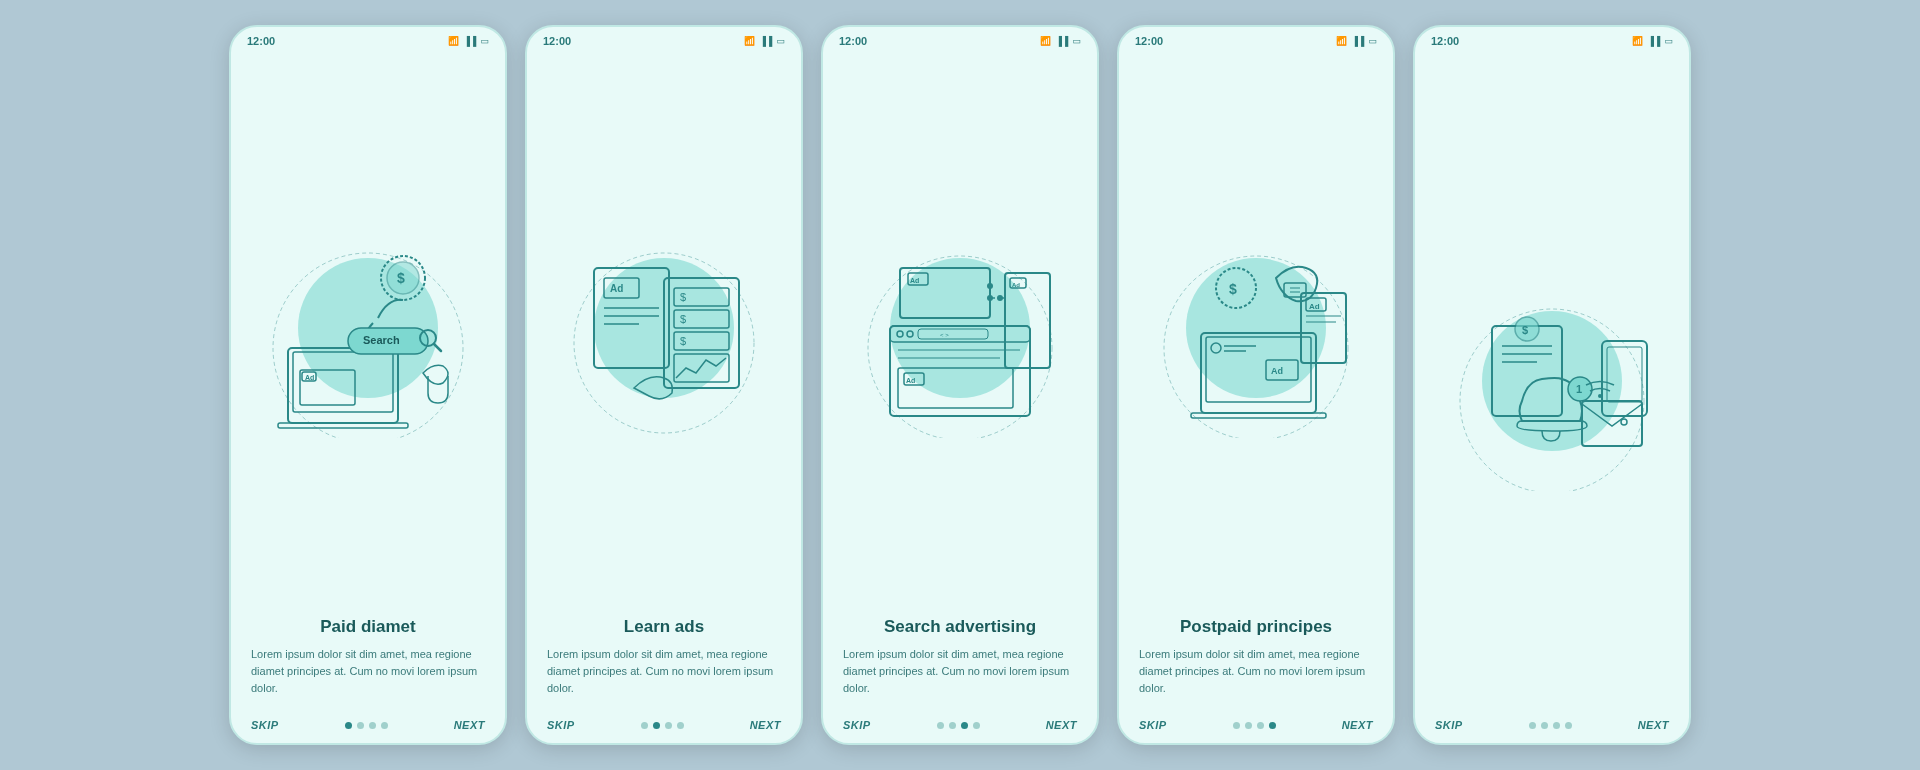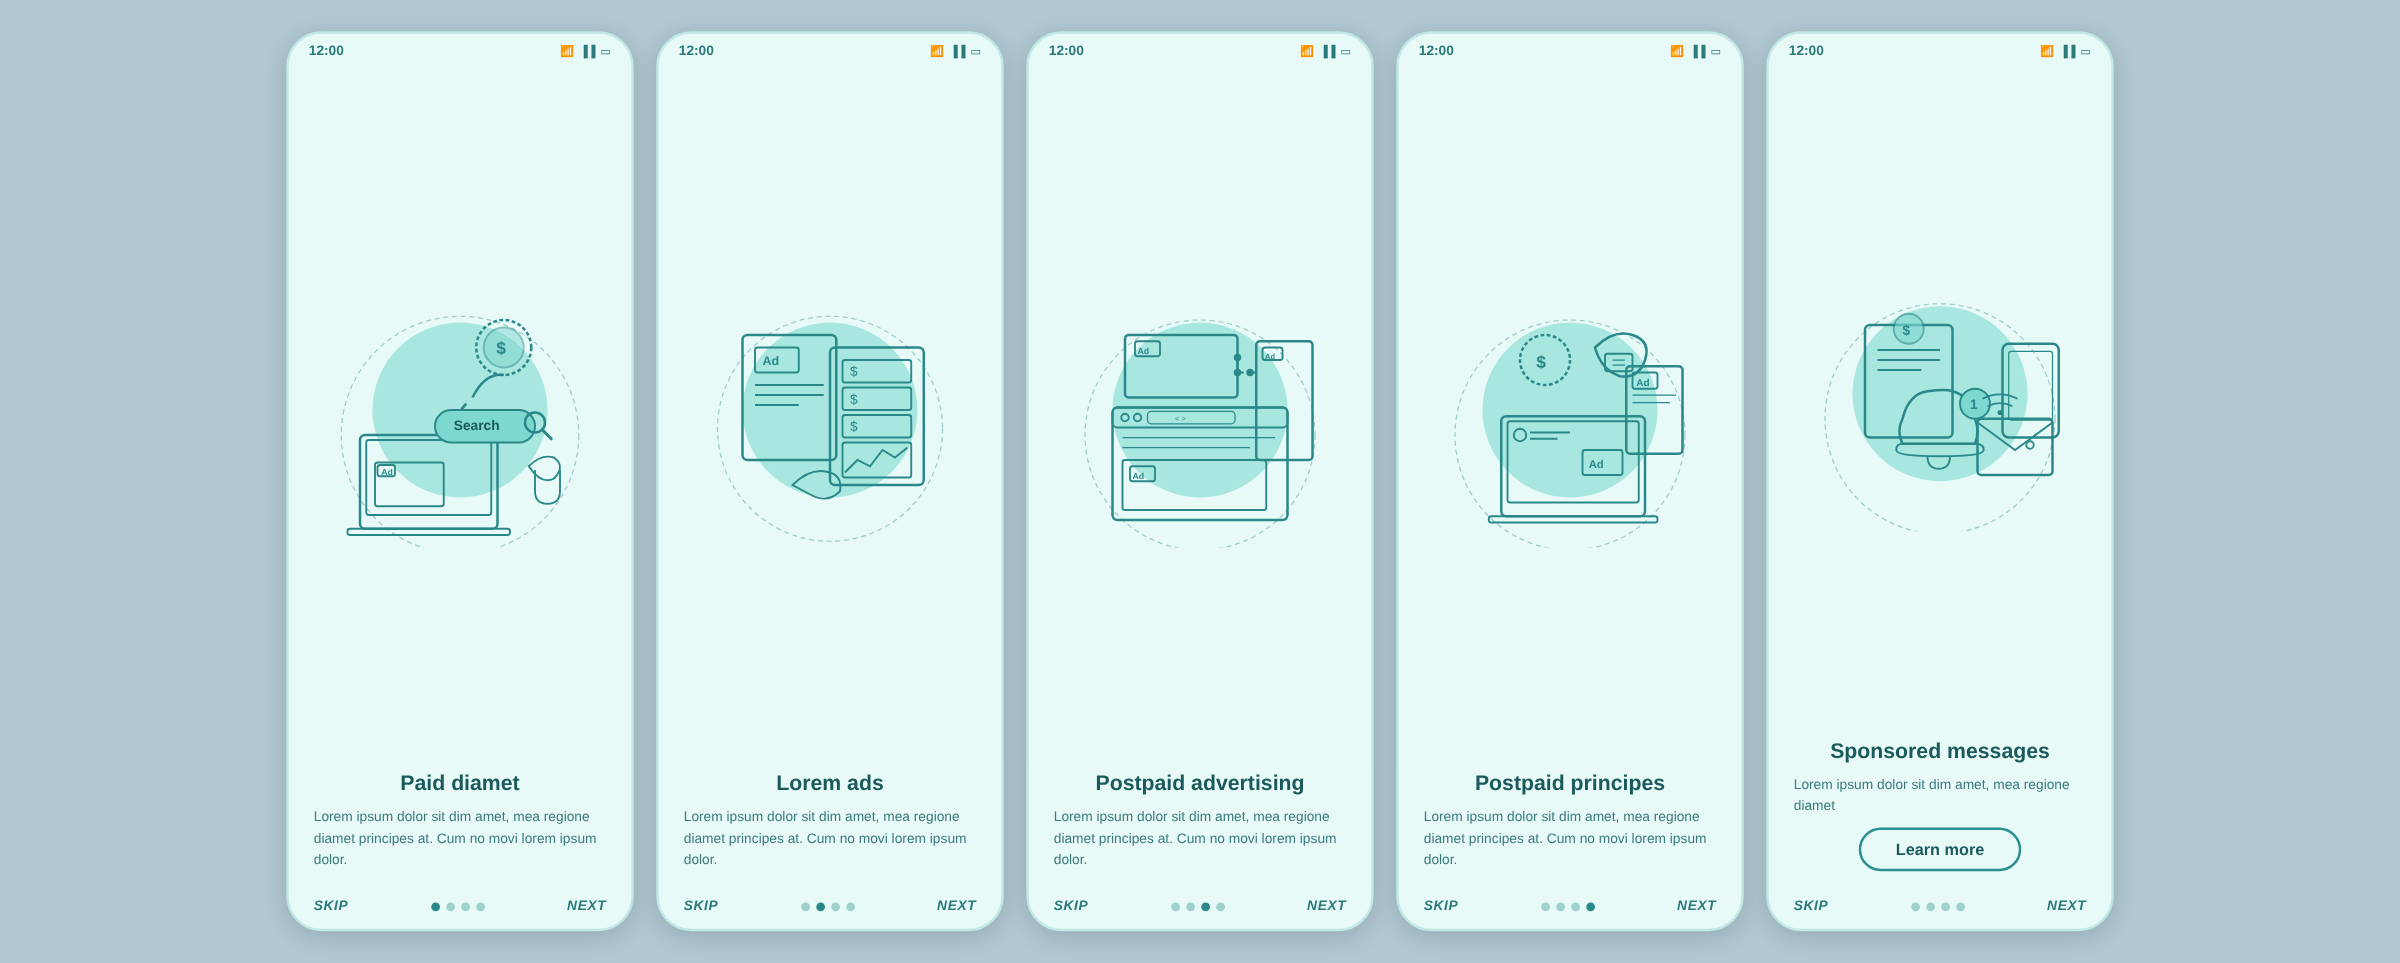--- a/index.html
+++ b/index.html
@@ -257,21 +257,21 @@
 
         <rect x="120" y="136" width="55" height="28" rx="2" fill="none" stroke="#2a8888" stroke-width="1.5"></rect>
         <polyline points="122,160 132,150 142,155 152,142 162,148 172,140" fill="none" stroke="#2a8888" stroke-width="1.5"></polyline>
 
         <path d="M80,170 Q95,155 110,160 Q120,163 118,175 Q108,185 95,178 Q80,170 80,170Z" fill="none" stroke="#2a8888" stroke-width="1.5"></path>
 
         <circle cx="110" cy="125" r="90" fill="none" stroke="#2a8888" stroke-width="1" stroke-dasharray="4 3" opacity="0.4"></circle>
       </svg>
     </div>
     <div class="content-area">
-      <div class="screen-title">Lorem ads</div>
+      <div class="screen-title">Learn ads</div>
       <div class="screen-body">Lorem ipsum dolor sit dim amet, mea regione diamet principes at. Cum no movi lorem ipsum dolor.</div>
     </div>
     <div class="nav-area">
       <span class="nav-btn">SKIP</span>
       <div class="dots-container">
         <div class="dot"></div>
         <div class="dot active"></div>
         <div class="dot"></div>
         <div class="dot"></div>
       </div>
@@ -318,21 +318,21 @@
         <line x1="150" y1="80" x2="155" y2="80" stroke="#2a8888" stroke-width="1.5"></line>
         <circle cx="140" cy="80" r="3" fill="#2a8888"></circle>
         <line x1="140" y1="80" x2="145" y2="80" stroke="#2a8888" stroke-width="1.5"></line>
         <line x1="140" y1="80" x2="140" y2="70" stroke="#2a8888" stroke-width="1.5"></line>
         <circle cx="140" cy="68" r="3" fill="#2a8888"></circle>
 
         <circle cx="110" cy="130" r="92" fill="none" stroke="#2a8888" stroke-width="1" stroke-dasharray="4 3" opacity="0.4"></circle>
       </svg>
     </div>
     <div class="content-area">
-      <div class="screen-title">Postpaid advertising</div>
+      <div class="screen-title">Search advertising</div>
       <div class="screen-body">Lorem ipsum dolor sit dim amet, mea regione diamet principes at. Cum no movi lorem ipsum dolor.</div>
     </div>
     <div class="nav-area">
       <span class="nav-btn">SKIP</span>
       <div class="dots-container">
         <div class="dot"></div>
         <div class="dot"></div>
         <div class="dot active"></div>
         <div class="dot"></div>
       </div>
@@ -432,25 +432,20 @@
         <circle cx="85" cy="58" r="12" fill="#7dd8d0" opacity="0.6" stroke="#2a8888" stroke-width="1.5"></circle>
         <text x="80" y="63" font-size="11" fill="#2a8888" font-weight="bold">$</text>
 
         <rect x="160" y="70" width="45" height="75" rx="5" fill="none" stroke="#2a8888" stroke-width="2"></rect>
         <rect x="165" y="76" width="35" height="55" rx="2" fill="none" stroke="#2a8888" stroke-width="1"></rect>
         <circle cx="182" cy="151" r="3" fill="none" stroke="#2a8888" stroke-width="1.5"></circle>
 
         <circle cx="110" cy="130" r="92" fill="none" stroke="#2a8888" stroke-width="1" stroke-dasharray="4 3" opacity="0.4"></circle>
       </svg>
     </div>
-    <div class="content-area">
-      <div class="screen-title">Sponsored messages</div>
-      <div class="screen-body">Lorem ipsum dolor sit dim amet, mea regione diamet</div>
-      <button class="learn-more-btn">Learn more</button>
-    </div>
     <div class="nav-area">
       <span class="nav-btn">SKIP</span>
       <div class="dots-container">
         <div class="dot"></div>
         <div class="dot"></div>
         <div class="dot"></div>
         <div class="dot"></div>
       </div>
       <span class="nav-btn">NEXT</span>
     </div>

